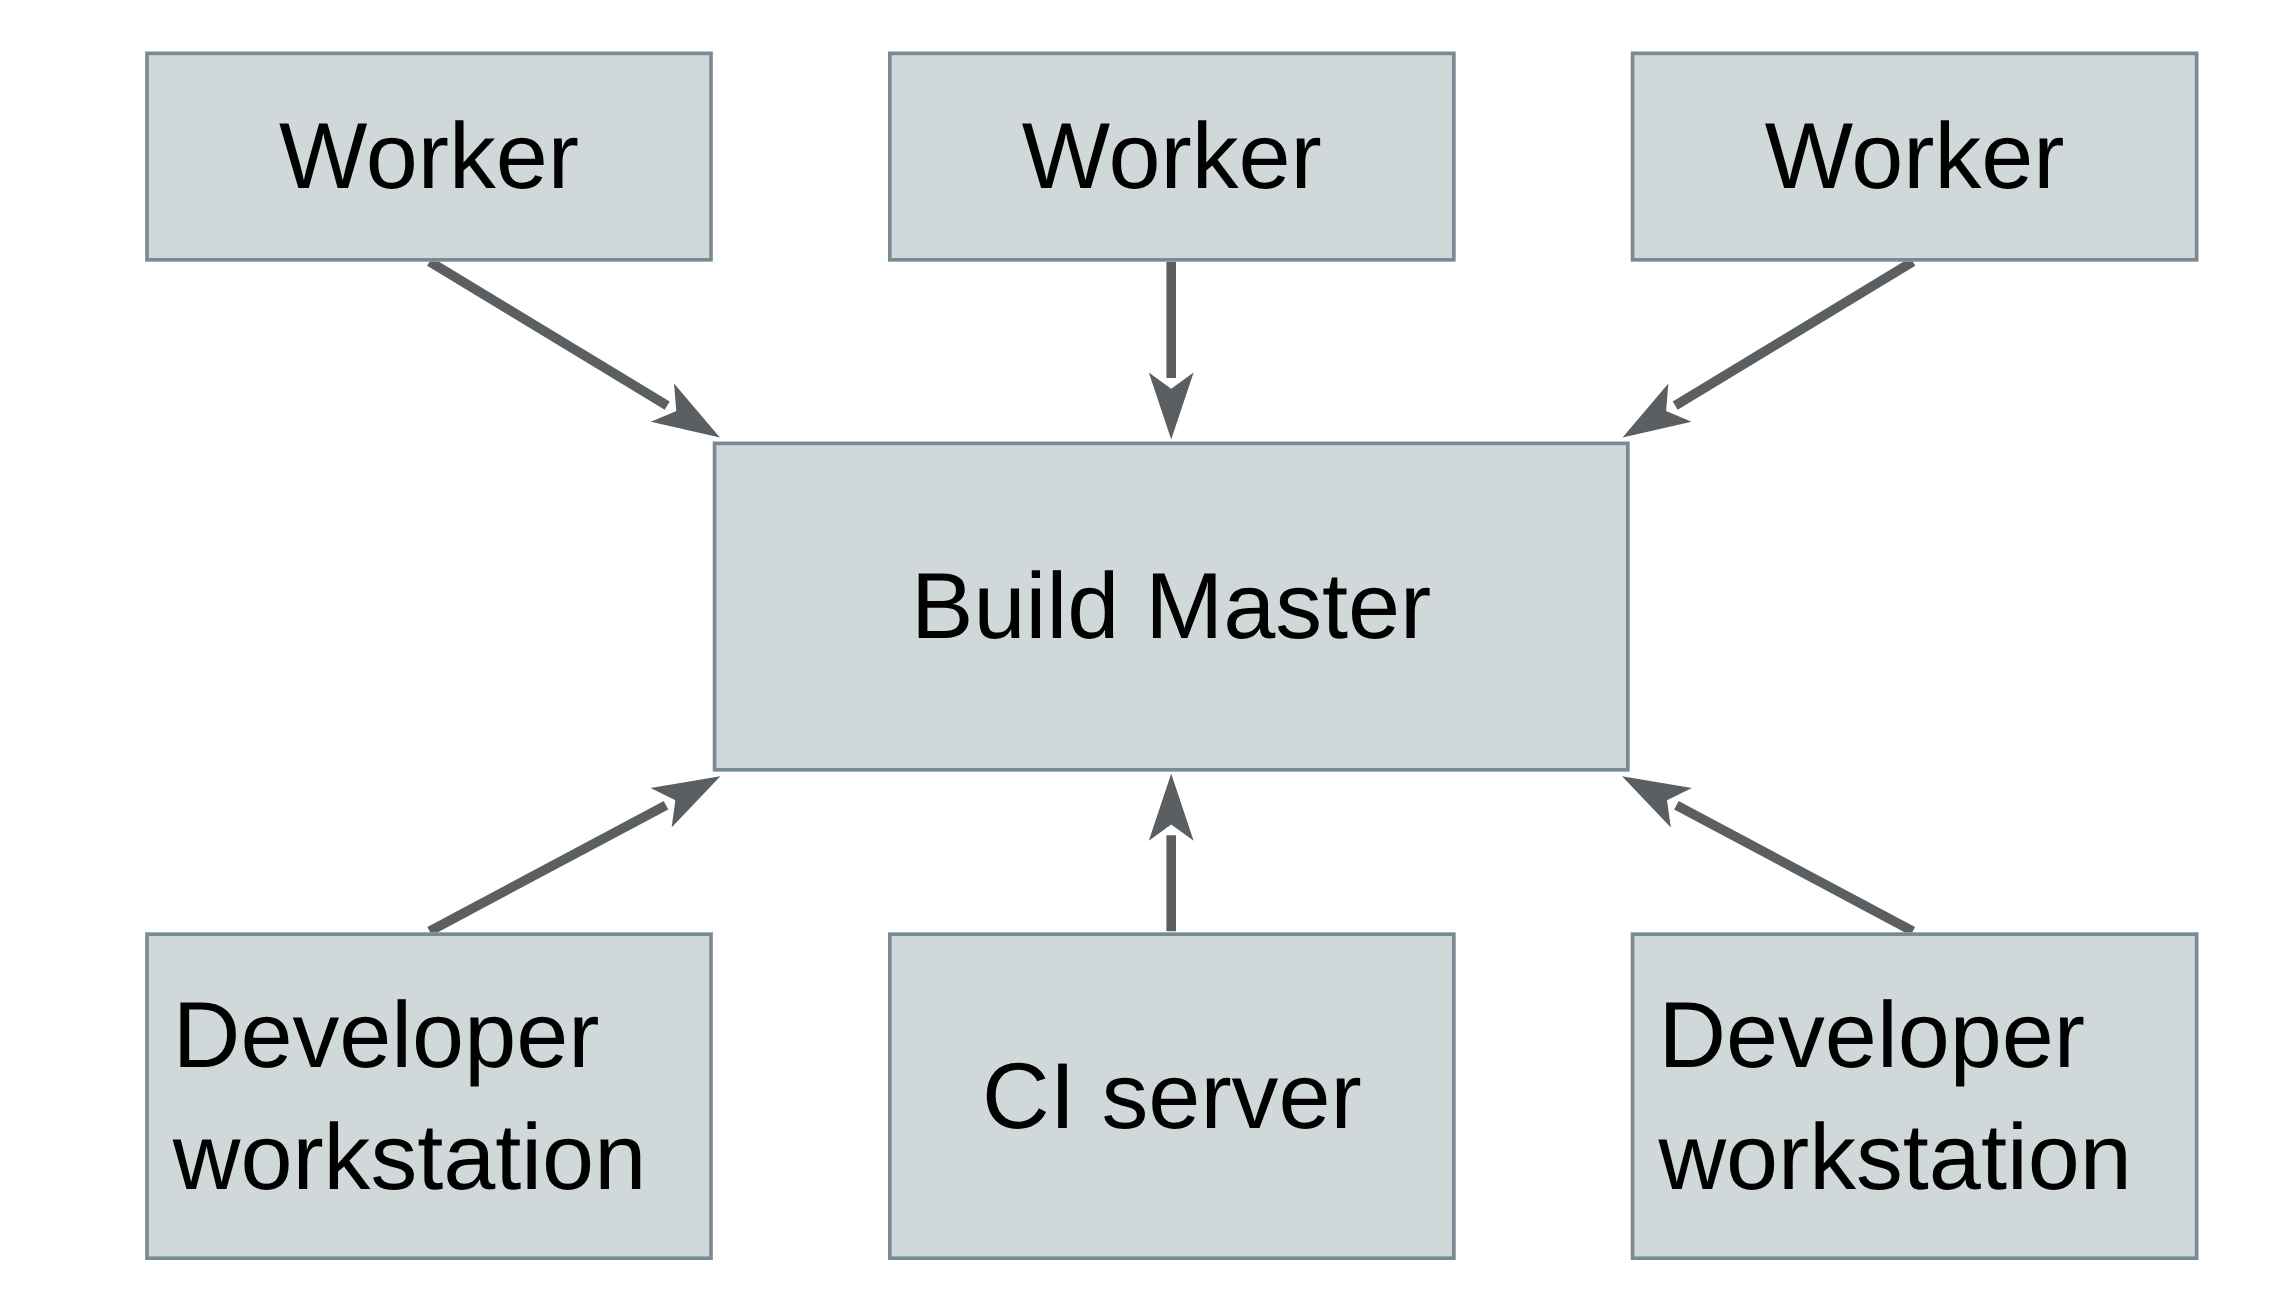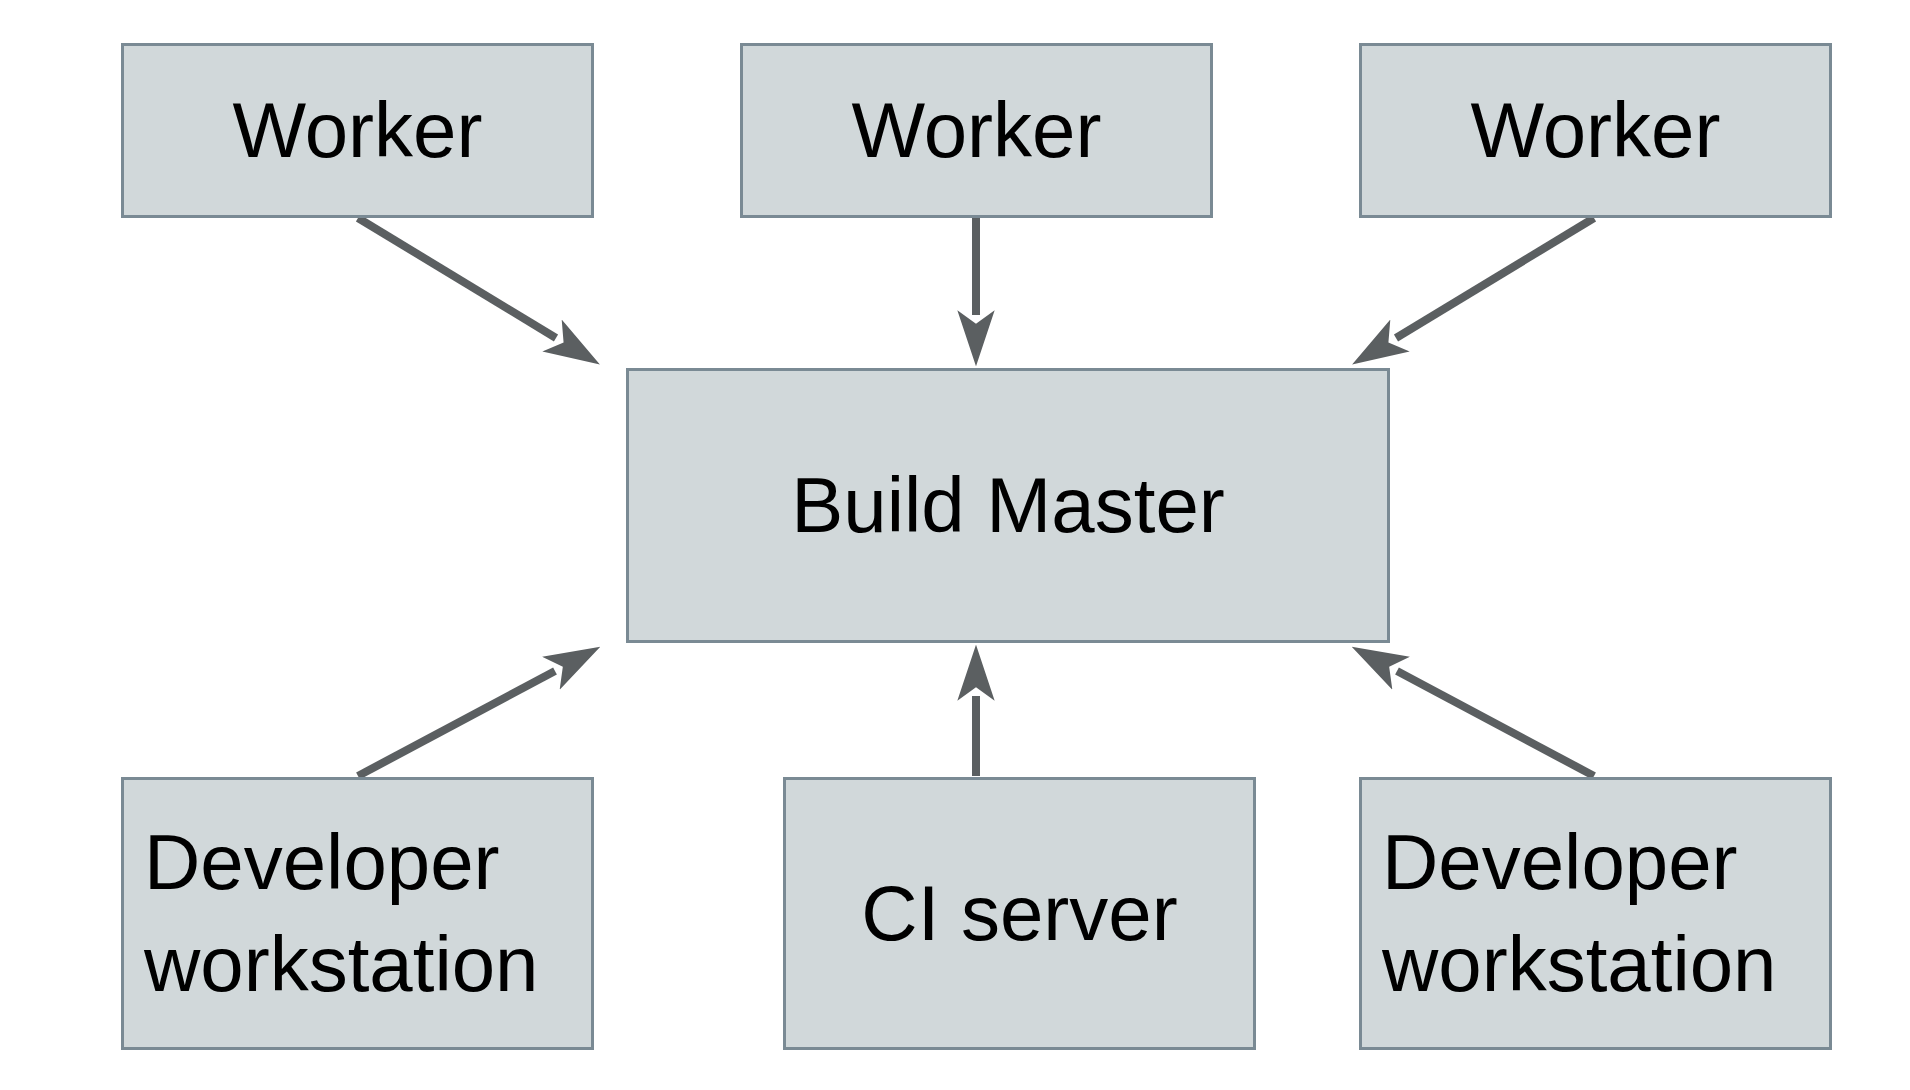--- a/index.html
+++ b/index.html
@@ -28,25 +28,25 @@
     font-size: 78px;
     line-height: 1.3;
     z-index: 2;
   }
   
   .node.worker  { width: 473px; height: 175px; top: 43px; }
   #worker-1 { left: 121px; }
   #worker-2 { left: 740px; }
   #worker-3 { left: 1359px; }
   
-  #build-master { left: 594px; top: 368px; width: 764px; height: 275px; margin-left: 32px; }
+  #build-master { left: 594px; top: 368px; width: 764px; height: 275px; }
   
   .node.bottom { width: 473px; height: 273px; top: 777px; }
   #dev-left  { left: 121px; }
-  #ci-server { left: 740px; margin-left: 43px; }
+  #ci-server { left: 740px; }
   #dev-right { left: 1359px; }
   .node .label { padding: 0 20px; }
   #arrow-layer {
     position: absolute;
     left: 0; top: 0;
     width: 1910px;
     height: 1090px;
     z-index: 1;
   }
   #arrow-layer line {

